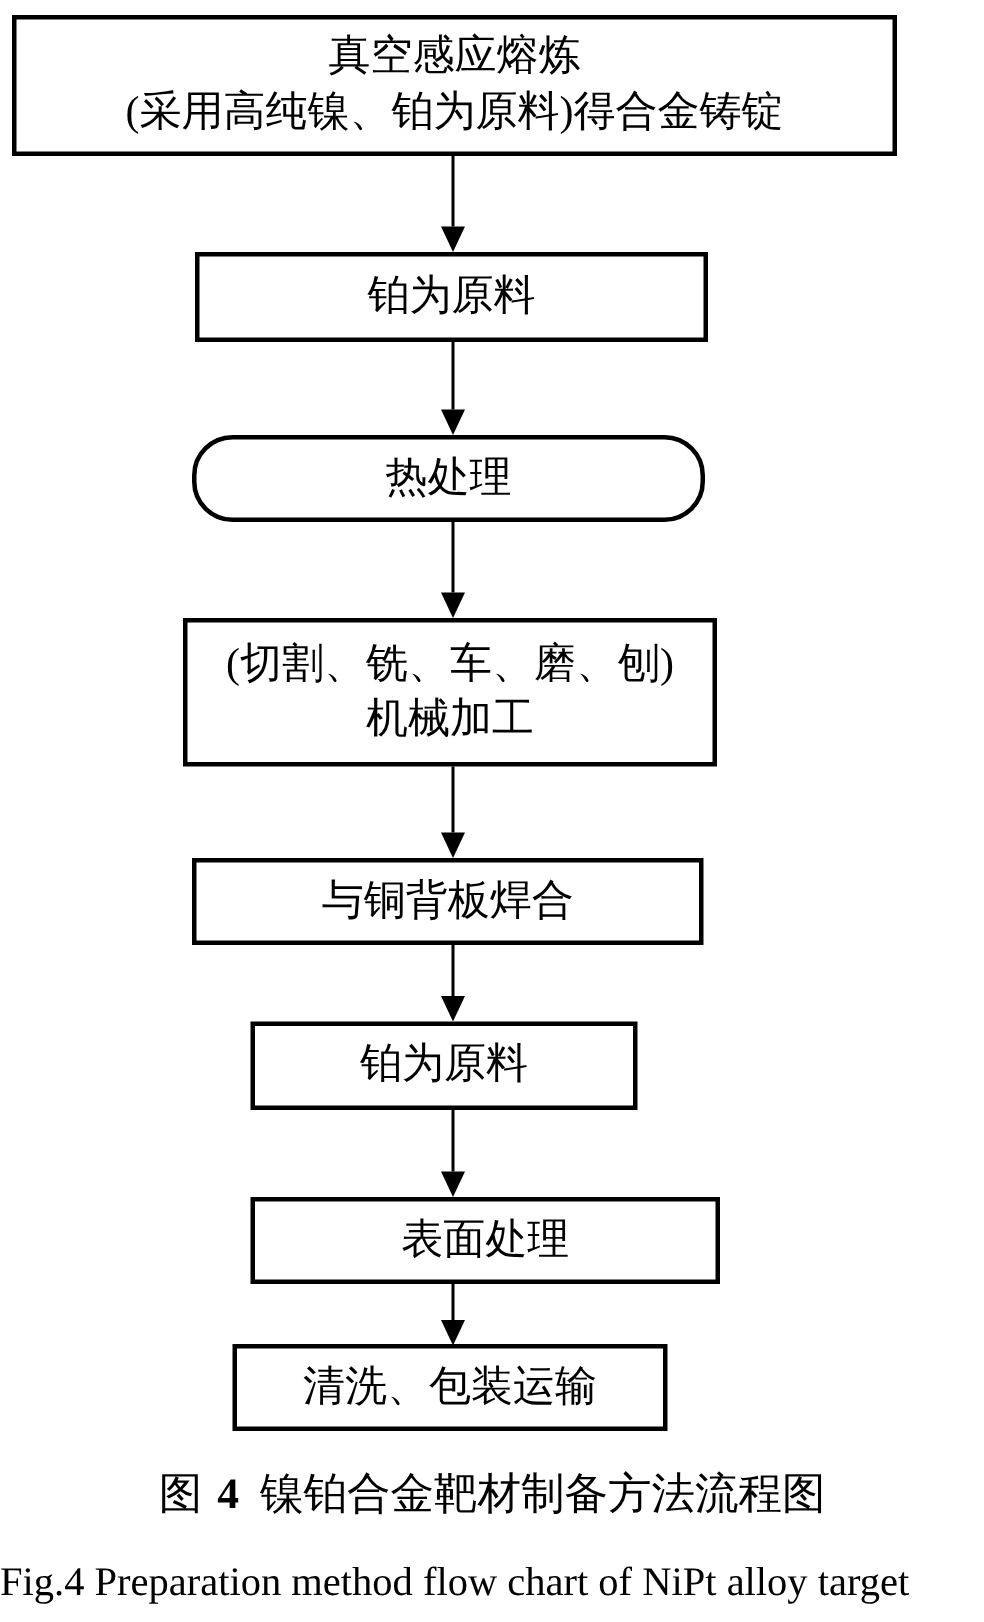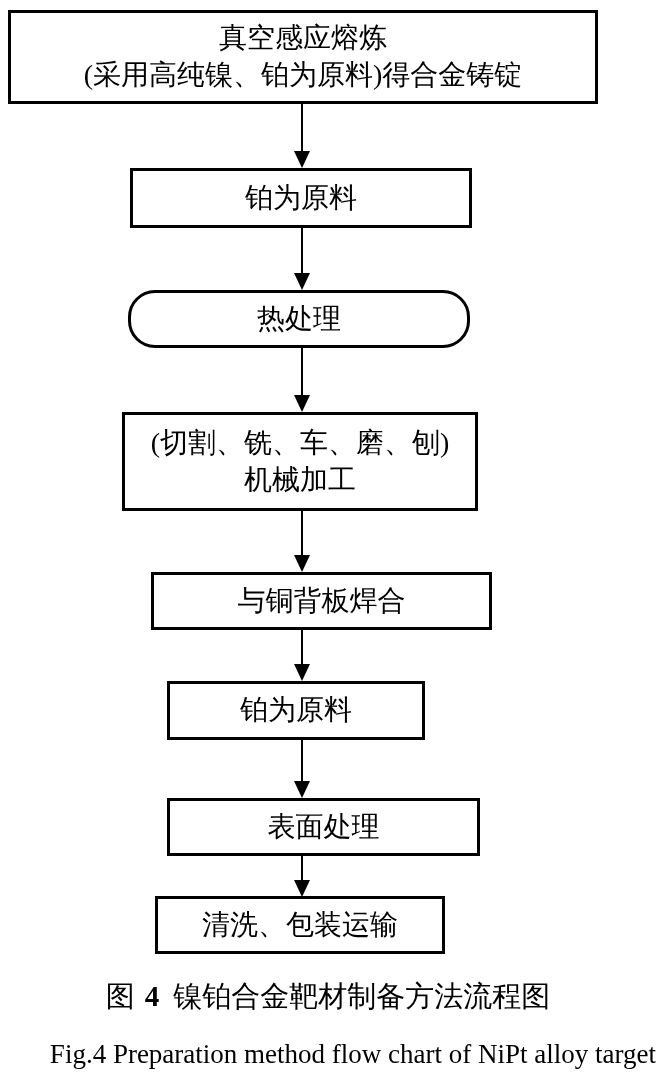--- a/index.html
+++ b/index.html
@@ -28,21 +28,21 @@
     text-align: center;
     font-size: 28px;
     line-height: 1.32;
     white-space: nowrap;
   }
   
   .b1 { left: 8px;   top: 10px;  width: 590px; height: 94px; }
   .b2 { left: 130px; top: 168px; width: 342px; height: 60px; }
   .b3 { left: 128px; top: 290px; width: 342px; height: 58px; border-radius: 27px; }
   .b4 { left: 122px; top: 412px; width: 356px; height: 99px; }
-  .b5 { left: 128px; top: 572px; width: 341px; height: 58px; margin-left: 23px; }
+  .b5 { left: 128px; top: 572px; width: 341px; height: 58px; }
   .b6 { left: 167px; top: 681px; width: 258px; height: 59px; }
   .b7 { left: 167px; top: 798px; width: 313px; height: 58px; }
   .b8 { left: 155px; top: 896px; width: 290px; height: 58px; }
 
   .arrow {
     position: absolute;
     left: 294px;            
     width: 16px;
     display: flex;
     flex-direction: column;
@@ -82,21 +82,21 @@
     font-weight: bold;
     margin-left: 10px;
     margin-right: 14px;
     font-family: "Liberation Serif", "DejaVu Serif", serif;
   }
   .caption-en {
     position: absolute;
     top: 1034px;
     left: 0;
     width: 656px;
-    text-align: right;
+    text-align: left;
     font-size: 27px;
     line-height: 40px;
     white-space: nowrap;
   }
 </style>
 </head>
 <body>
 
 <div id="canvas">
 

